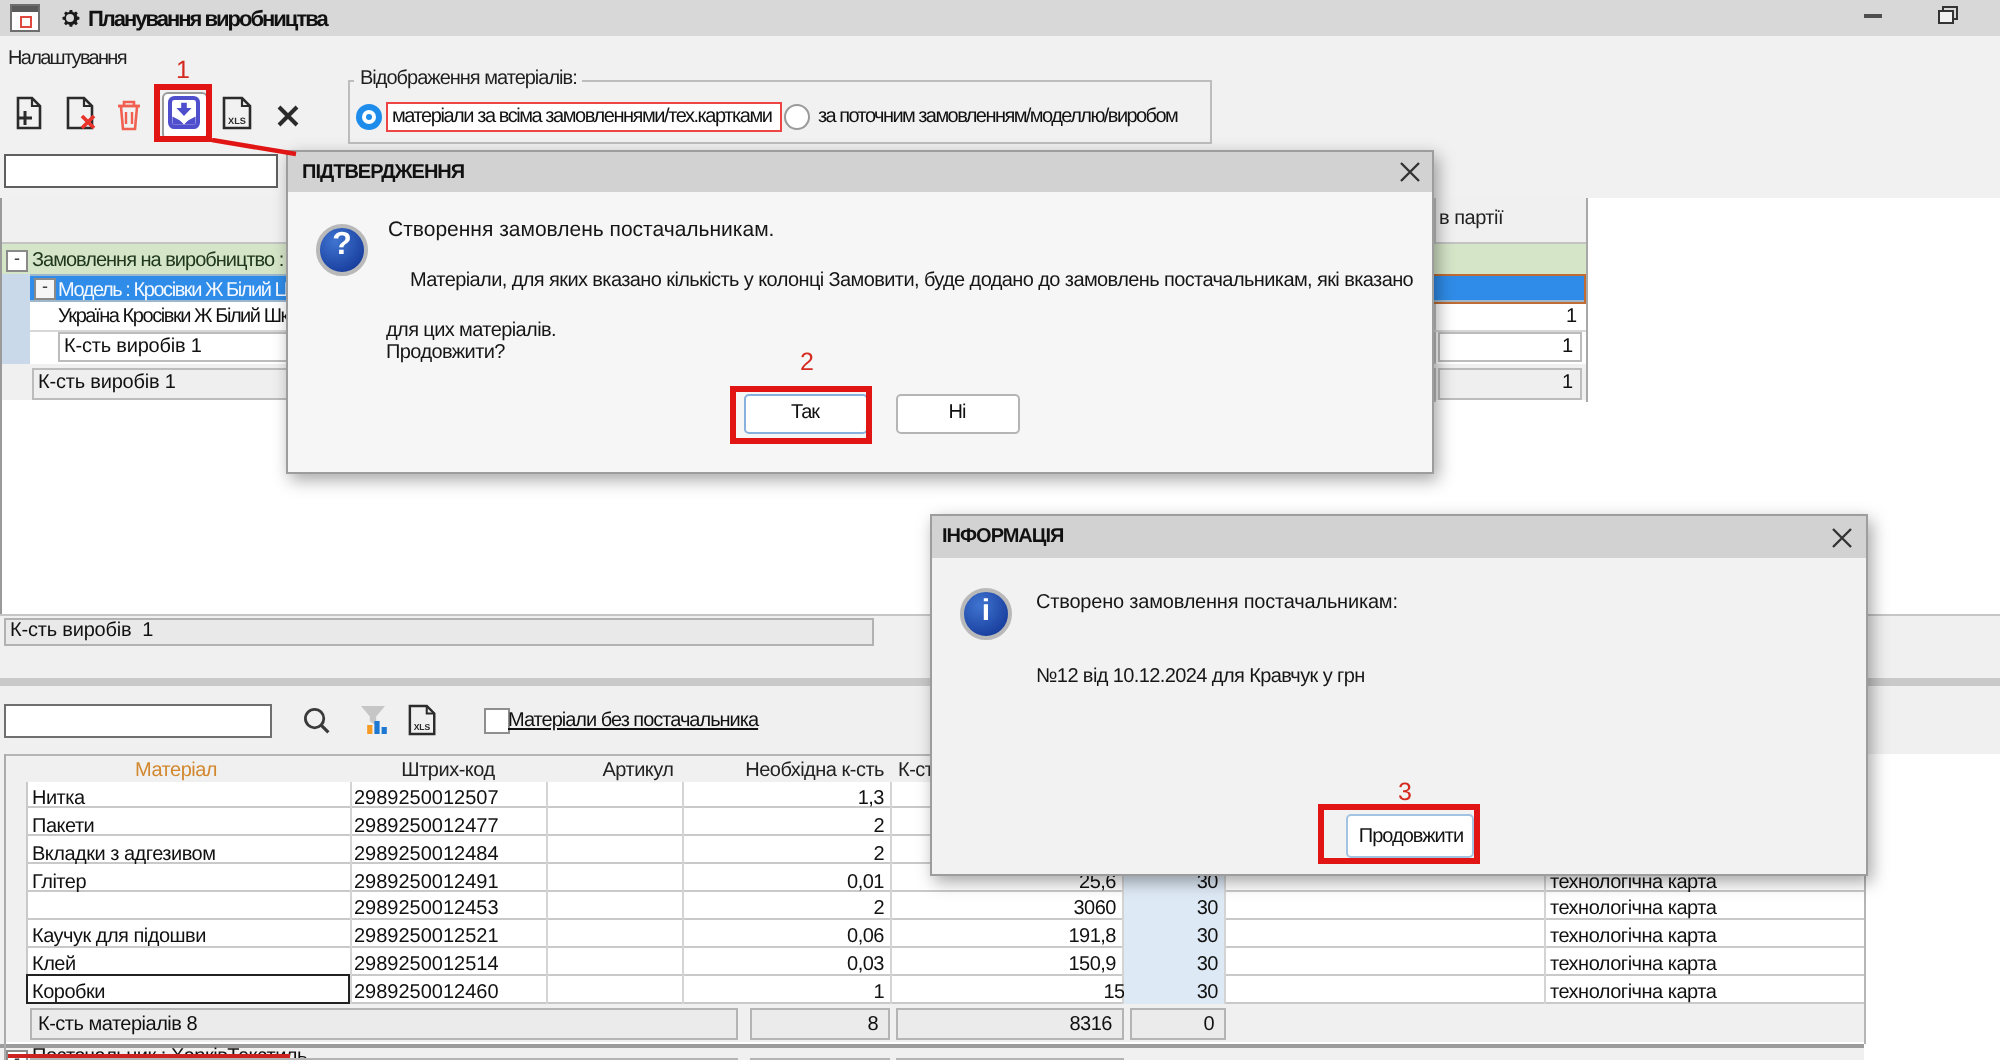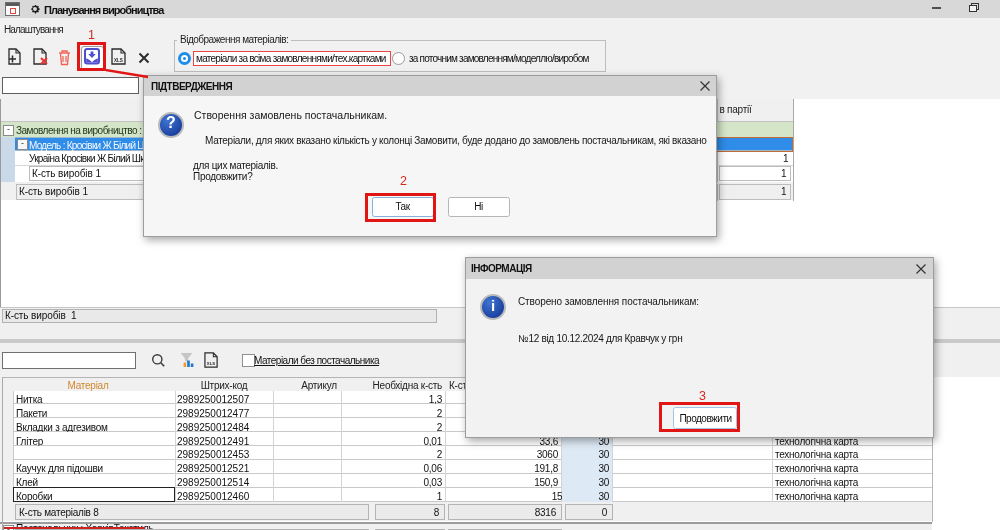--- a/index.html
+++ b/index.html
@@ -196,21 +196,21 @@
     <div class="abs" style="left:175px;top:432.2px;width:1px;height:13.9px;background:#d4d4d4;"></div>
     <div class="abs" style="left:273px;top:432.2px;width:1px;height:13.9px;background:#d4d4d4;"></div>
     <div class="abs" style="left:341px;top:432.2px;width:1px;height:13.9px;background:#d4d4d4;"></div>
     <div class="abs" style="left:445px;top:432.2px;width:1px;height:13.9px;background:#d4d4d4;"></div>
     <div class="abs" style="left:561px;top:432.2px;width:1px;height:13.9px;background:#d4d4d4;"></div>
     <div class="abs" style="left:612px;top:432.2px;width:1px;height:13.9px;background:#d4d4d4;"></div>
     <div class="abs" style="left:772px;top:432.2px;width:1px;height:13.9px;background:#d4d4d4;"></div>
     <div class="abs t10" style="left:16px;top:434.5px;color:#111;">Глітер</div>
     <div class="abs t10" style="left:177px;top:434.5px;color:#111;letter-spacing:0;">2989250012491</div>
     <div class="abs t10 right" style="left:341px;top:434.5px;width:101px;color:#111;">0,01</div>
-    <div class="abs t10 right" style="left:445px;top:434.5px;width:113px;color:#111;">33,6</div>
+    <div class="abs t10 right" style="left:445px;top:434.5px;width:113px;color:#111;">25,6</div>
     <div class="abs" style="left:562px;top:432.2px;width:50px;height:13.9px;background:#dde9f5;"></div>
     <div class="abs t10 right" style="left:562px;top:434.5px;width:47px;color:#111;">30</div>
     <div class="abs t10" style="left:775px;top:434.5px;color:#111;">технологічна карта</div>
     <div class="abs" style="left:2px;top:446.1px;width:930px;height:13.9px;background:#fff;border-bottom:1px solid #c9c9c9;box-sizing:border-box;"></div>
     <div class="abs" style="left:2px;top:446.1px;width:11px;height:13.9px;background:#f0f0f0;border-right:1px solid #c9c9c9;"></div>
     <div class="abs" style="left:175px;top:446.1px;width:1px;height:13.9px;background:#d4d4d4;"></div>
     <div class="abs" style="left:273px;top:446.1px;width:1px;height:13.9px;background:#d4d4d4;"></div>
     <div class="abs" style="left:341px;top:446.1px;width:1px;height:13.9px;background:#d4d4d4;"></div>
     <div class="abs" style="left:445px;top:446.1px;width:1px;height:13.9px;background:#d4d4d4;"></div>
     <div class="abs" style="left:561px;top:446.1px;width:1px;height:13.9px;background:#d4d4d4;"></div>

